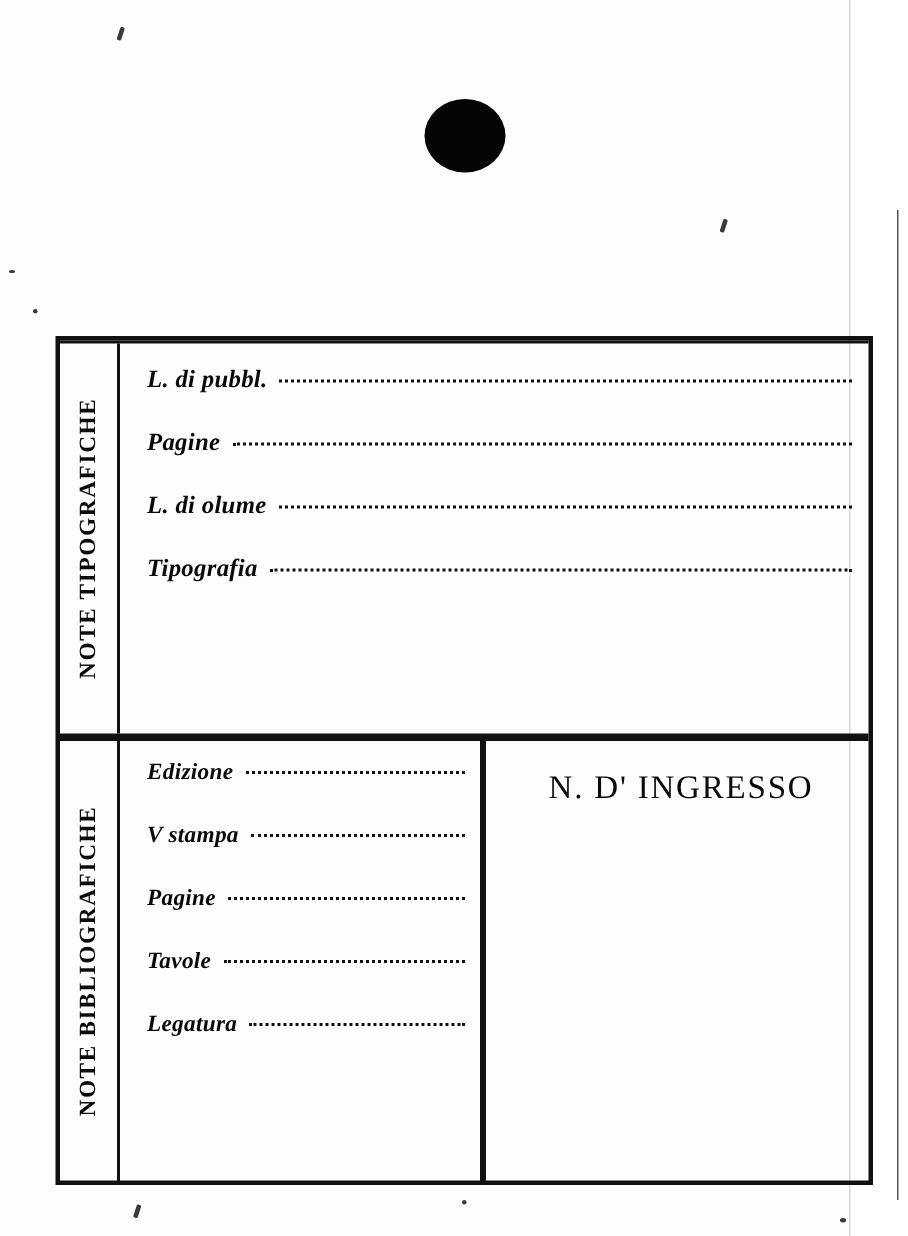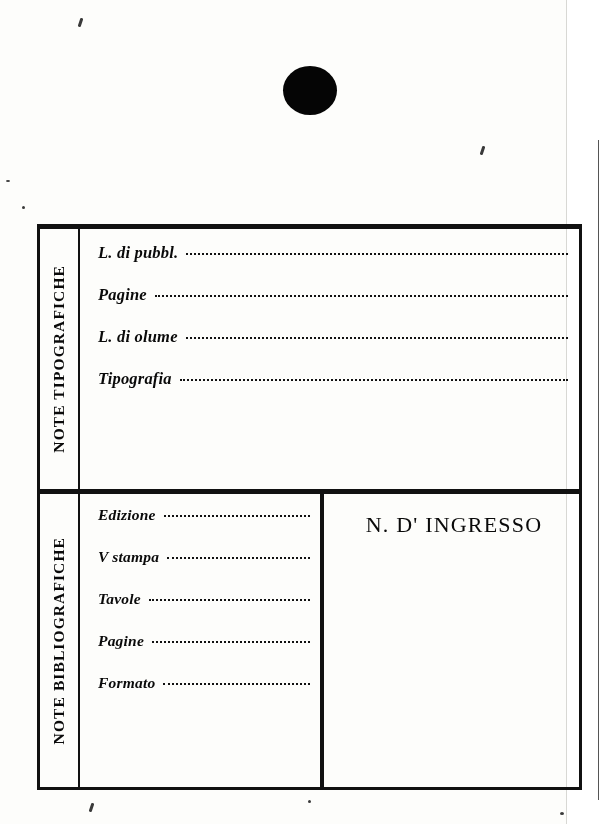--- a/index.html
+++ b/index.html
@@ -242,29 +242,29 @@
     <div class="fields-bottom">
       <div class="field-row">
         <span class="lbl">Edizione</span>
         <span class="dots"></span>
       </div>
       <div class="field-row">
         <span class="lbl">V stampa</span>
         <span class="dots"></span>
       </div>
       <div class="field-row">
+        <span class="lbl">Pagine</span>
+        <span class="dots"></span>
+      </div>
+      <div class="field-row">
         <span class="lbl">Tavole</span>
         <span class="dots"></span>
       </div>
       <div class="field-row">
-        <span class="lbl">Pagine</span>
-        <span class="dots"></span>
-      </div>
-      <div class="field-row">
-        <span class="lbl">Formato</span>
+        <span class="lbl">Legatura</span>
         <span class="dots"></span>
       </div>
     </div>
 
     <div class="ingresso-panel">
       <div class="ingresso-title">N.  D' INGRESSO</div>
     </div>
   </div>
 </div>
 

